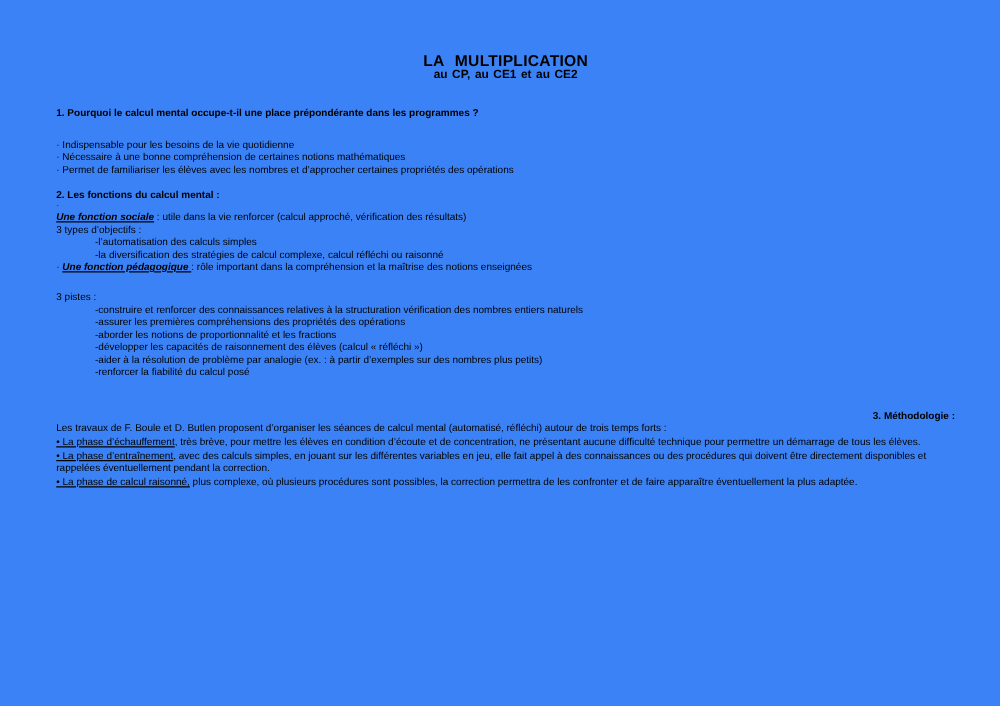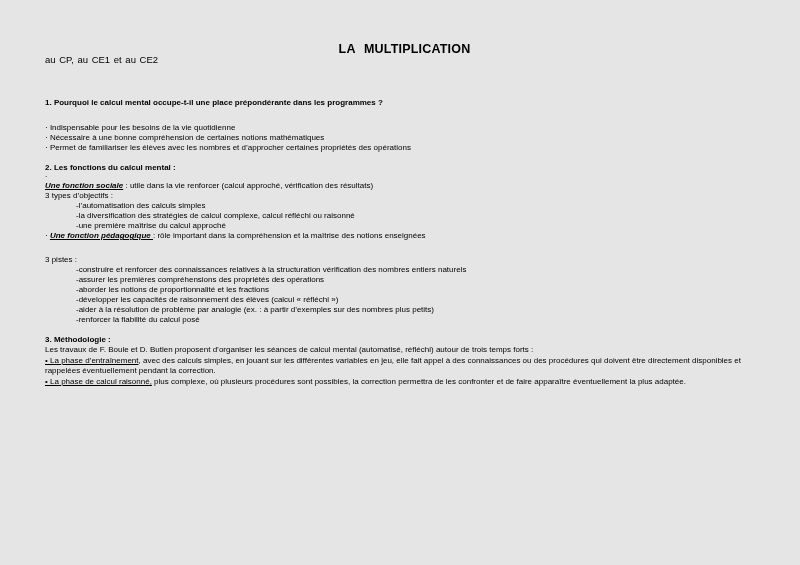--- a/index.html
+++ b/index.html
@@ -4,21 +4,21 @@
 <style>
   html, body {
     margin: 0;
     padding: 0;
     background: #ffffff;
   }
   .page {
     position: relative;
     width: 800px;
     height: 565px;
-    background: #e5e5e5;
+    background: #3b82f6;
     color: #000000;
     font-family: "Liberation Sans", sans-serif;
     overflow: hidden;
     box-sizing: border-box;
   }
   .content {
     padding: 0 36px 0 45px;
   }
   .doc-title {
     margin: 0;
@@ -32,46 +32,46 @@
   .doc-subtitle {
     margin: 18px 0 0 0;
     text-align: center;
     font-size: 9.5px;
     font-weight: bold;
     word-spacing: 4px;
     line-height: 11px;
   }
   .doc-subtitle2 {
     margin: 0;
-    text-align: left;
+    text-align: center;
     font-size: 9.5px;
-    font-weight: normal;
+    font-weight: bold;
     word-spacing: 1px;
     line-height: 11px;
   }
   p, div.line {
     margin: 0;
     font-size: 8px;
     line-height: 10px;
   }
   .h-bold { font-weight: bold; }
-  .s1-heading { margin-top: 33px; }
+  .s1-heading { margin-top: 21px; }
   .s1-bullets { margin-top: 15px; }
   .s2-heading { margin-top: 10px; }
   .stray { font-size: 7px; line-height: 8px; }
   .term-bi {
     font-weight: bold;
     font-style: italic;
     text-decoration: underline;
     margin-top: 24px;
   }
   .objectives-intro { }
   .indent { padding-left: 31px; }
   .pistes-intro { margin-top: 14px; }
-  .s3-heading { margin-top: 10px; }
+  .s3-heading { margin-top: 25px; text-align: right; }
   .phase { margin-top: 1px; }
   .u { text-decoration: underline; }
 </style>
 </head>
 <body>
 
 <div class="page">
   <div class="content">
 
     <p class="doc-title">LA MULTIPLICATION</p>
@@ -87,35 +87,35 @@
 
     <p class="h-bold s2-heading">2. Les fonctions du calcul mental :</p>
     <p class="stray">·</p>
 
     <p><span class="term-bi">Une fonction sociale</span><span> : utile dans la vie renforcer (calcul approché, vérification des résultats)</span></p>
 
     <p class="objectives-intro">3 types d’objectifs :</p>
     <div>
       <p class="indent">-l’automatisation des calculs simples</p>
       <p class="indent">-la diversification des stratégies de calcul complexe, calcul réfléchi ou raisonné</p>
-      <p class="indent">-une première maîtrise du calcul approché</p>
     </div>
 
     <p><span>· </span><span class="term-bi">Une fonction pédagogique </span><span>: rôle important dans la compréhension et la maîtrise des notions enseignées</span></p>
 
     <p class="pistes-intro">3 pistes :</p>
     <div>
       <p class="indent">-construire et renforcer des connaissances relatives à la structuration vérification des nombres entiers naturels</p>
       <p class="indent">-assurer les premières compréhensions des propriétés des opérations</p>
       <p class="indent">-aborder les notions de proportionnalité et les fractions</p>
       <p class="indent">-développer les capacités de raisonnement des élèves (calcul « réfléchi »)</p>
       <p class="indent">-aider à la résolution de problème par analogie (ex. : à partir d’exemples sur des nombres plus petits)</p>
       <p class="indent">-renforcer la fiabilité du calcul posé</p>
     </div>
 
     <p class="h-bold s3-heading">3. Méthodologie :</p>
     <p>Les travaux de F. Boule et D. Butlen proposent d’organiser les séances de calcul mental (automatisé, réfléchi) autour de trois temps forts :</p>
 
+    <p class="phase"><span class="u">• La phase d’échauffement</span><span>, très brève, pour mettre les élèves en condition d’écoute et de concentration, ne présentant aucune difficulté technique pour permettre un démarrage de tous les élèves.</span></p>
     <p class="phase"><span class="u">• La phase d’entraînement</span><span>, avec des calculs simples, en jouant sur les différentes variables en jeu, elle fait appel à des connaissances ou des procédures qui doivent être directement disponibles et rappelées éventuellement pendant la correction.</span></p>
     <p class="phase"><span class="u">• La phase de calcul raisonné,</span><span> plus complexe, où plusieurs procédures sont possibles, la correction permettra de les confronter et de faire apparaître éventuellement la plus adaptée.</span></p>
 
   </div>
 </div>
 
 </body></html>

